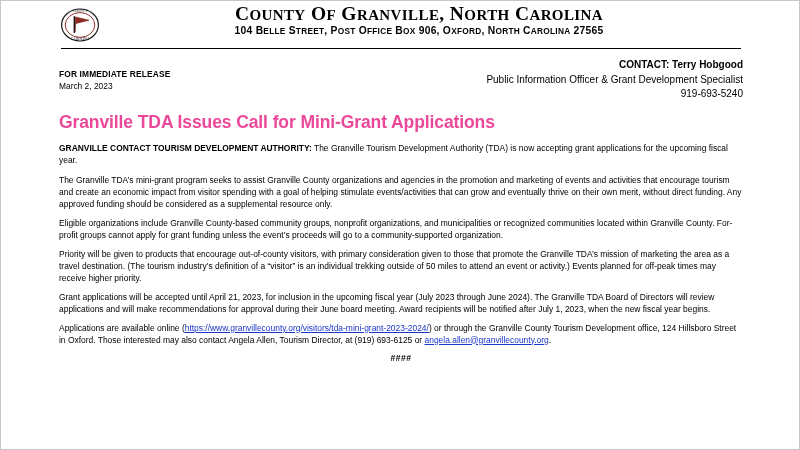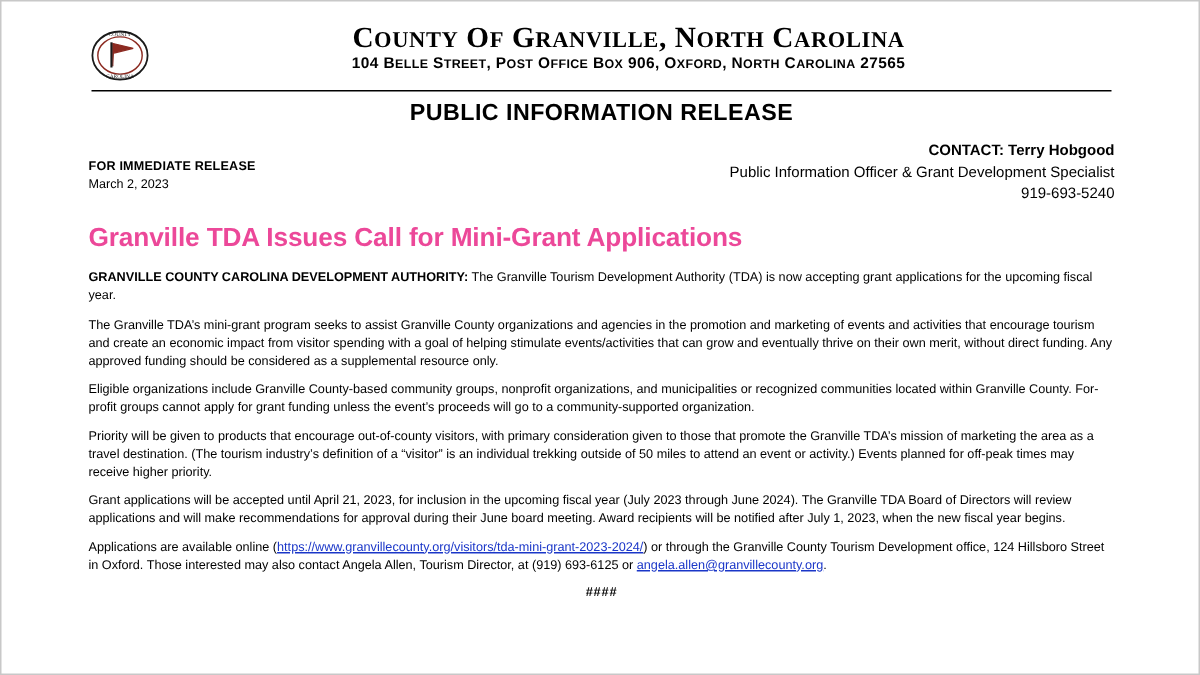--- a/index.html
+++ b/index.html
@@ -20,21 +20,21 @@
     box-sizing: border-box;
     background: #ffffff;
     border: 1px solid #c8c8c8;
     overflow: hidden;
   }
   .sheet {
     position: absolute;
     left: 0;
     top: 0;
     width: 800px;
-    padding: 14px 58px 0 58px;
+    padding: 2px 58px 0 58px;
     box-sizing: border-box;
   }
 
   
   .letterhead {
     position: relative;
     height: 42px;
   }
   .seal {
     position: absolute;
@@ -160,40 +160,39 @@
         </svg>
       </div>
       <div class="head-text">
         <div class="org-name"><span>C</span><span class="sc">O</span><span class="sc">U</span><span class="sc">N</span><span class="sc">T</span><span class="sc">Y</span><span> </span><span>O</span><span class="sc">F</span><span> </span><span>G</span><span class="sc">R</span><span class="sc">A</span><span class="sc">N</span><span class="sc">V</span><span class="sc">I</span><span class="sc">L</span><span class="sc">L</span><span class="sc">E</span><span>,</span><span> </span><span>N</span><span class="sc">O</span><span class="sc">R</span><span class="sc">T</span><span class="sc">H</span><span> </span><span>C</span><span class="sc">A</span><span class="sc">R</span><span class="sc">O</span><span class="sc">L</span><span class="sc">I</span><span class="sc">N</span><span class="sc">A</span></div>
         <div class="org-addr"><span>1</span><span>0</span><span>4</span><span> </span><span>B</span><span class="sc">E</span><span class="sc">L</span><span class="sc">L</span><span class="sc">E</span><span> </span><span>S</span><span class="sc">T</span><span class="sc">R</span><span class="sc">E</span><span class="sc">E</span><span class="sc">T</span><span>,</span><span> </span><span>P</span><span class="sc">O</span><span class="sc">S</span><span class="sc">T</span><span> </span><span>O</span><span class="sc">F</span><span class="sc">F</span><span class="sc">I</span><span class="sc">C</span><span class="sc">E</span><span> </span><span>B</span><span class="sc">O</span><span class="sc">X</span><span> </span><span>9</span><span>0</span><span>6</span><span>,</span><span> </span><span>O</span><span class="sc">X</span><span class="sc">F</span><span class="sc">O</span><span class="sc">R</span><span class="sc">D</span><span>,</span><span> </span><span>N</span><span class="sc">O</span><span class="sc">R</span><span class="sc">T</span><span class="sc">H</span><span> </span><span>C</span><span class="sc">A</span><span class="sc">R</span><span class="sc">O</span><span class="sc">L</span><span class="sc">I</span><span class="sc">N</span><span class="sc">A</span><span> </span><span>2</span><span>7</span><span>5</span><span>6</span><span>5</span></div>
       </div>
     </div>
 
     <div class="rule"></div>
 
-    <div class="pir-title">PUBLIC INFORMATION RELEASE</div>
 
     <div class="meta-row">
       <div class="meta-left">
         <div class="imm">FOR IMMEDIATE RELEASE</div>
         <div>March 2, 2023</div>
       </div>
       <div class="meta-right">
         <div class="contact-line">CONTACT: Terry Hobgood</div>
         <div>Public Information Officer &amp; Grant Development Specialist</div>
         <div>919-693-5240</div>
       </div>
     </div>
 
     <div class="headline">Granville TDA Issues Call for Mini-Grant Applications</div>
 
     <div class="body-copy">
 
       <p class="para lead">
-        <b>GRANVILLE COUNTY CAROLINA DEVELOPMENT AUTHORITY:</b><span> The Granville Tourism Development Authority (TDA) is now accepting grant applications for the upcoming fiscal year.</span>
+        <b>GRANVILLE CONTACT TOURISM DEVELOPMENT AUTHORITY:</b><span> The Granville Tourism Development Authority (TDA) is now accepting grant applications for the upcoming fiscal year.</span>
       </p>
 
       <p class="para">The Granville TDA’s mini-grant program seeks to assist Granville County organizations and agencies in the promotion and marketing of events and activities that encourage tourism and create an economic impact from visitor spending with a goal of helping stimulate events/activities that can grow and eventually thrive on their own merit, without direct funding. Any approved funding should be considered as a supplemental resource only.</p>
 
       <p class="para">Eligible organizations include Granville County-based community groups, nonprofit organizations, and municipalities or recognized communities located within Granville County. For-profit groups cannot apply for grant funding unless the event’s proceeds will go to a community-supported organization.</p>
 
       <p class="para">Priority will be given to products that encourage out-of-county visitors, with primary consideration given to those that promote the Granville TDA’s mission of marketing the area as a travel destination. (The tourism industry’s definition of a “visitor” is an individual trekking outside of 50 miles to attend an event or activity.) Events planned for off-peak times may receive higher priority.</p>
 
 
       <p class="para">Grant applications will be accepted until April 21, 2023, for inclusion in the upcoming fiscal year (July 2023 through June 2024). The Granville TDA Board of Directors will review applications and will make recommendations for approval during their June board meeting. Award recipients will be notified after July 1, 2023, when the new fiscal year begins.</p>

